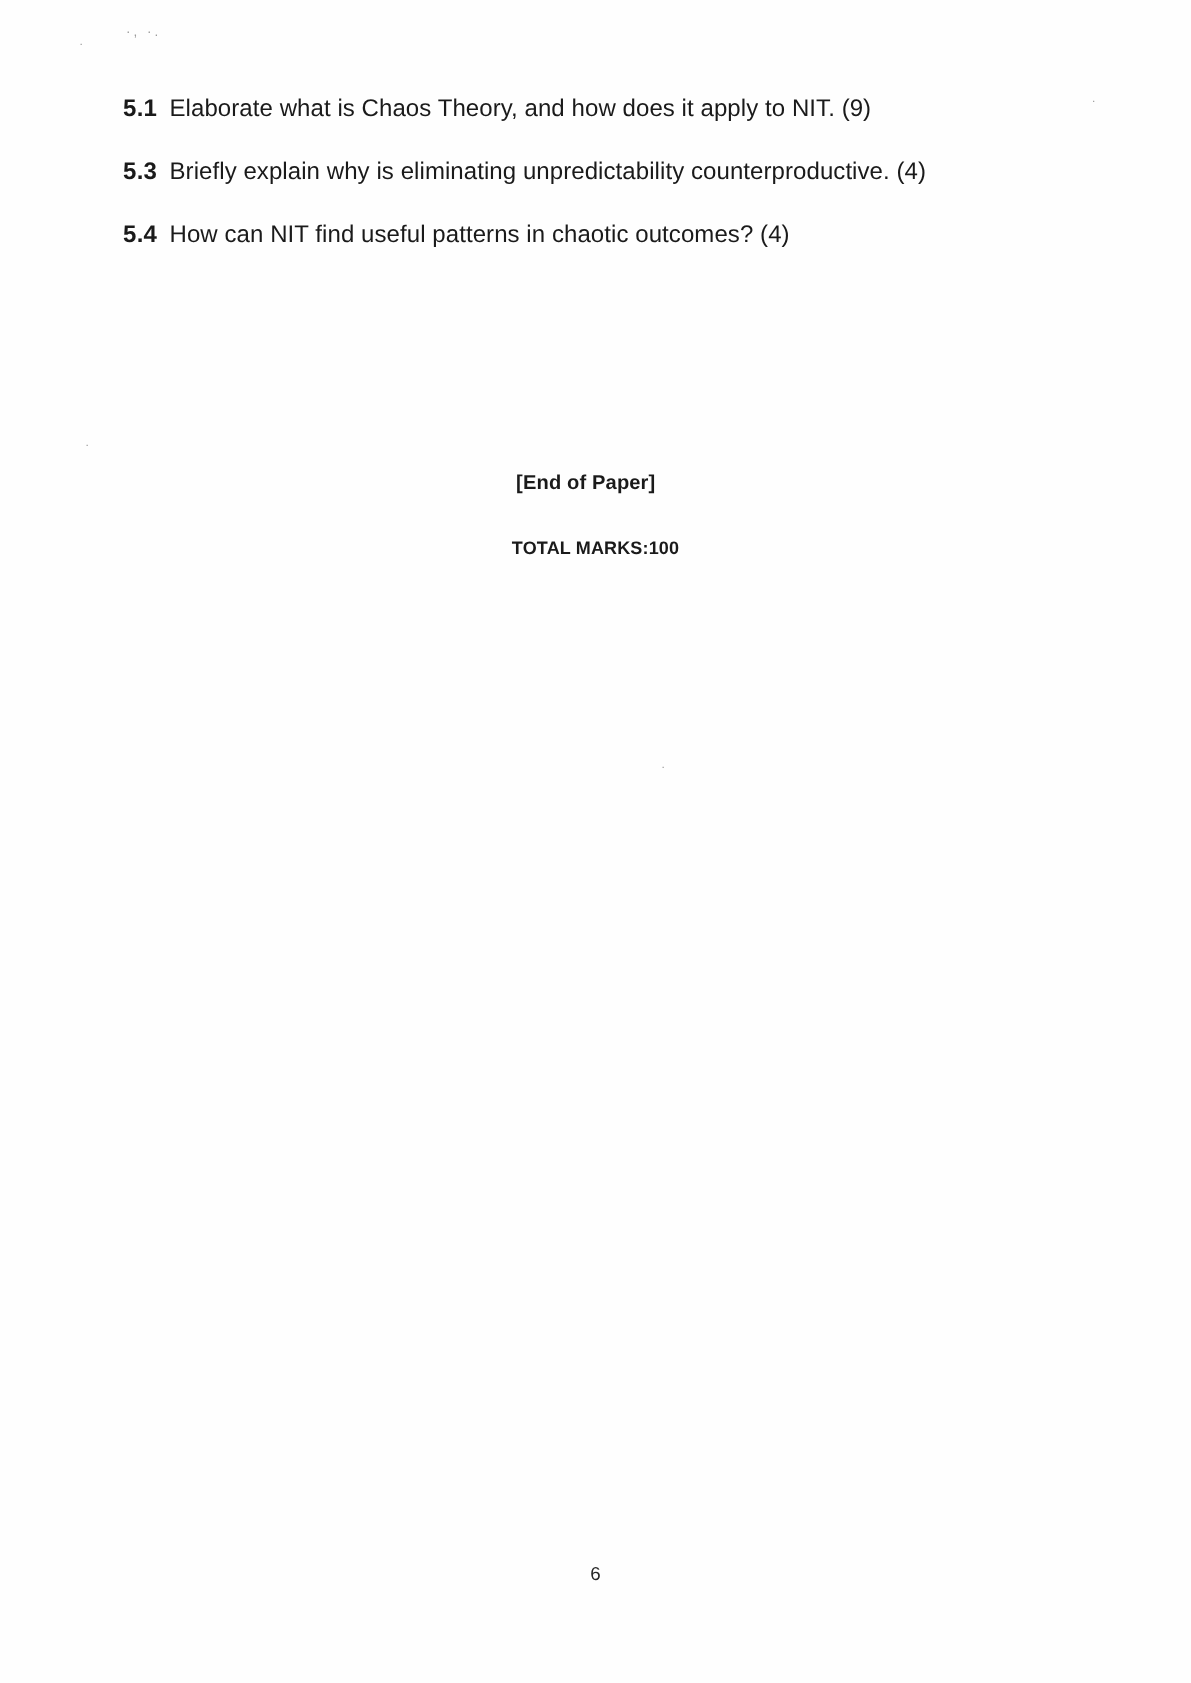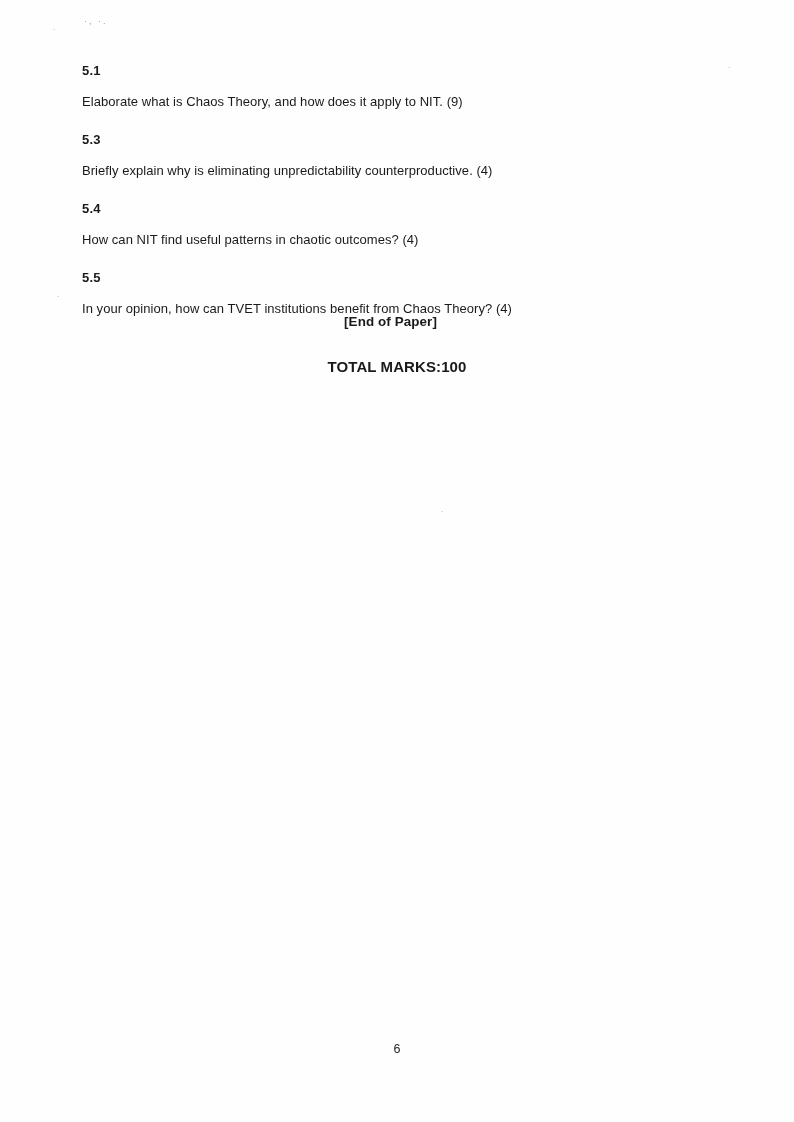--- a/index.html
+++ b/index.html
@@ -35,25 +35,24 @@
   .mark-e { left: 728px; top: 62px; }
 
   .content {
     position: absolute;
     left: 82px;
     top: 62px;
     width: 630px;
   }
   .q-item {
     display: flex;
-    align-items: flex-start;
+    align-items: center;
     margin-bottom: 20.5px;
-    font-size: 13px;
+    font-size: 16px;
     line-height: 1.35;
-    flex-direction: column;
   }
   .q-num {
     font-weight: bold;
     width: 31px;
     flex: 0 0 31px;
     letter-spacing: 0.2px;
   }
   .q-text {
     flex: 1 1 auto;
     letter-spacing: 0.05px;
@@ -68,21 +67,21 @@
     font-size: 13.4px;
     letter-spacing: 0.1px;
   }
   .total-marks {
     position: absolute;
     left: 0;
     right: 0;
     top: 296px;
     text-align: center;
     font-weight: bold;
-    font-size: 15px;
+    font-size: 12px;
     letter-spacing: 0.1px;
   }
   .page-number {
     position: absolute;
     left: 0;
     right: 0;
     top: 1042px;
     text-align: center;
     font-size: 12.5px;
     color: #262626;
@@ -110,23 +109,19 @@
     <div class="q-item">
       <span class="q-num">5.3</span>
       <span class="q-text">Briefly explain why is eliminating unpredictability counterproductive. (4)</span>
     </div>
 
     <div class="q-item">
       <span class="q-num">5.4</span>
       <span class="q-text">How can NIT find useful patterns in chaotic outcomes? (4)</span>
     </div>
 
-    <div class="q-item">
-      <span class="q-num">5.5</span>
-      <span class="q-text">In your opinion, how can TVET institutions benefit from Chaos Theory? (4)</span>
-    </div>
 
     <div class="end-of-paper">[End of Paper]</div>
     <div class="total-marks">TOTAL MARKS:100</div>
   </div>
 
   <div class="page-number">6</div>
 </div>
 
 </body></html>

